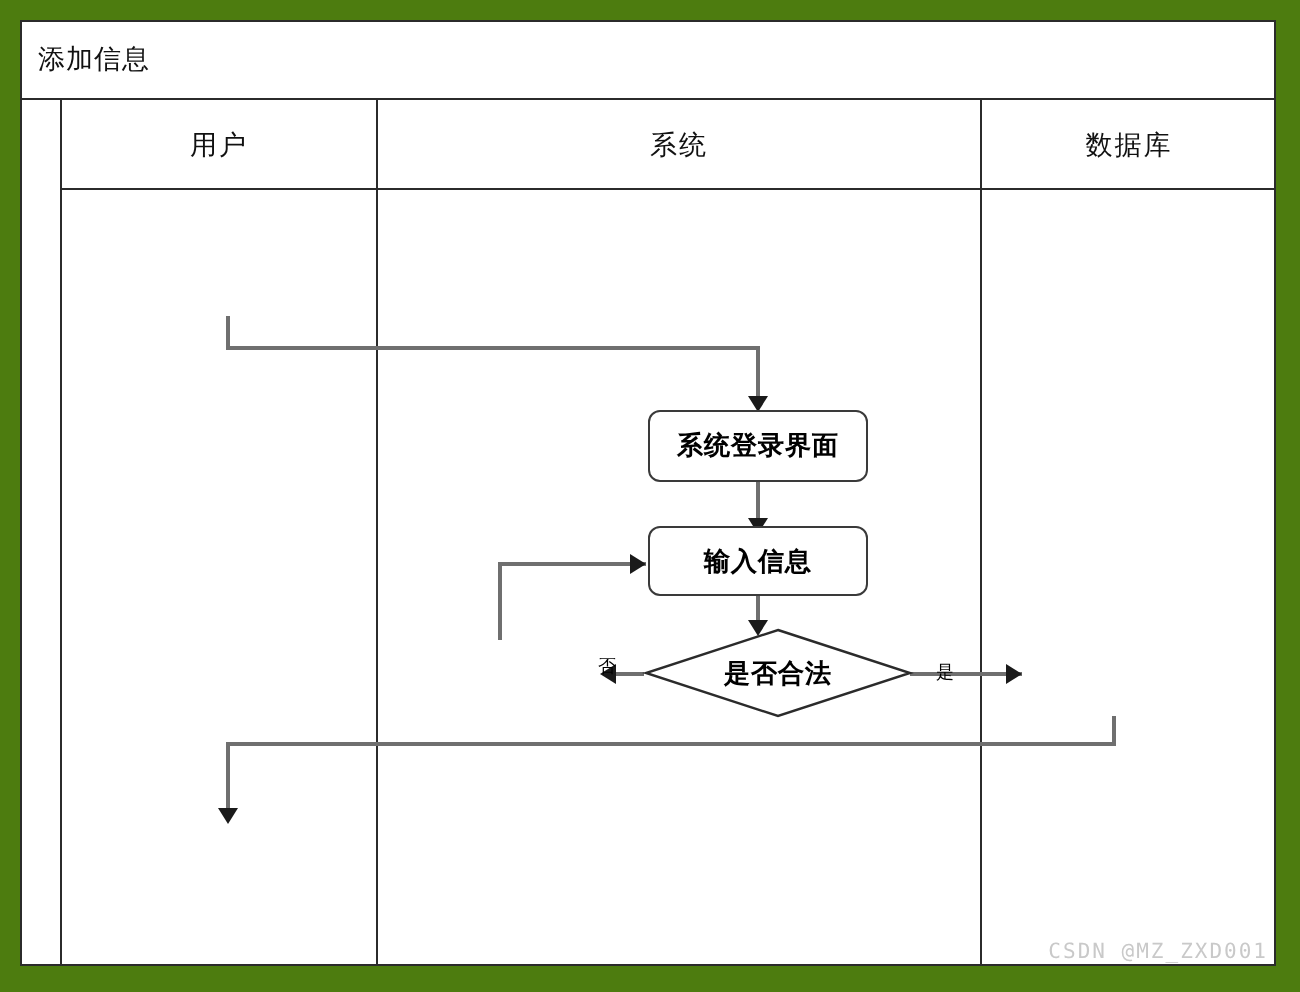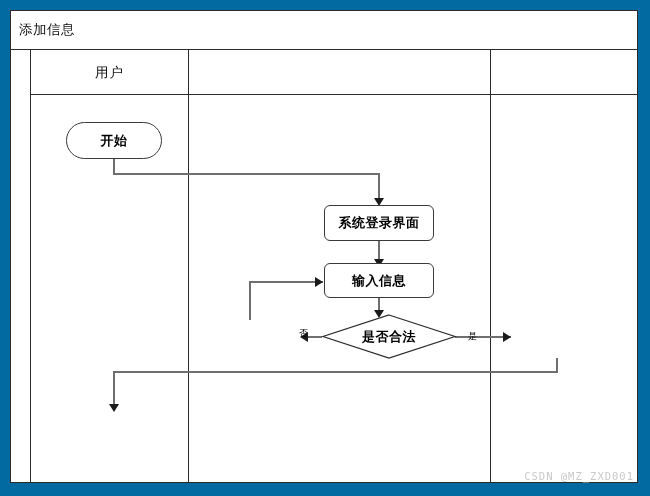--- a/index.html
+++ b/index.html
@@ -7,21 +7,21 @@
     padding: 0;
     background: #ffffff;
   }
   body {
     font-family: "DejaVu Sans", "Liberation Sans", sans-serif;
   }
   #canvas {
     position: relative;
     width: 650px;
     height: 496px;
-    background: #0369a1;
+    background: #4d7c0f;
     overflow: hidden;
   }
   
   .frame {
     position: absolute;
     left: 10px;
     top: 10px;
     width: 628px;
     height: 473px;
     border: 1px solid #2b2b2b;
@@ -199,20 +199,26 @@
   <div class="title-bar">
     <span class="title-text">添加信息</span>
   </div>
 
   <div class="spine"></div>
 
   <div class="lane-header-row">
     <div class="lane-header" style="left:0px; width:157px;">
       <span>用户</span>
     </div>
+    <div class="lane-header" style="left:158px; width:301px;">
+      <span>系统</span>
+    </div>
+    <div class="lane-header" style="left:460px; width:147px;">
+      <span>数据库</span>
+    </div>
   </div>
 
   <div class="lane-divider" style="left:188px;"></div>
   <div class="lane-divider" style="left:490px;"></div>
 
   <div class="conn v" style="left:113px; top:158px; height:16px;"></div>
   <div class="conn h" style="left:113px; top:173px; width:266px;"></div>
   <div class="conn v" style="left:378px; top:173px; height:29px;"></div>
   <div class="arrow down" style="left:374px; top:198px;"></div>
 
@@ -232,23 +238,20 @@
 
   <div class="conn v" style="left:249px; top:281px; height:39px;"></div>
   <div class="conn h" style="left:249px; top:281px; width:74px;"></div>
   <div class="arrow right" style="left:315px; top:277px;"></div>
 
   <div class="conn v" style="left:556px; top:358px; height:14px;"></div>
   <div class="conn h" style="left:113px; top:371px; width:445px;"></div>
   <div class="conn v" style="left:113px; top:371px; height:36px;"></div>
   <div class="arrow down" style="left:109px; top:404px;"></div>
 
-  <div class="node terminator" style="left:66px; top:122px; width:96px; height:37px;">
-    <span class="node-label">开始</span>
-  </div>
 
   <div class="node process" style="left:324px; top:205px; width:110px; height:36px;">
     <span class="node-label">系统登录界面</span>
   </div>
 
   <div class="node process" style="left:324px; top:263px; width:110px; height:35px;">
     <span class="node-label">输入信息</span>
   </div>
 
   <div class="diamond-wrap" style="left:322px; top:314px; width:134px; height:45px;">

